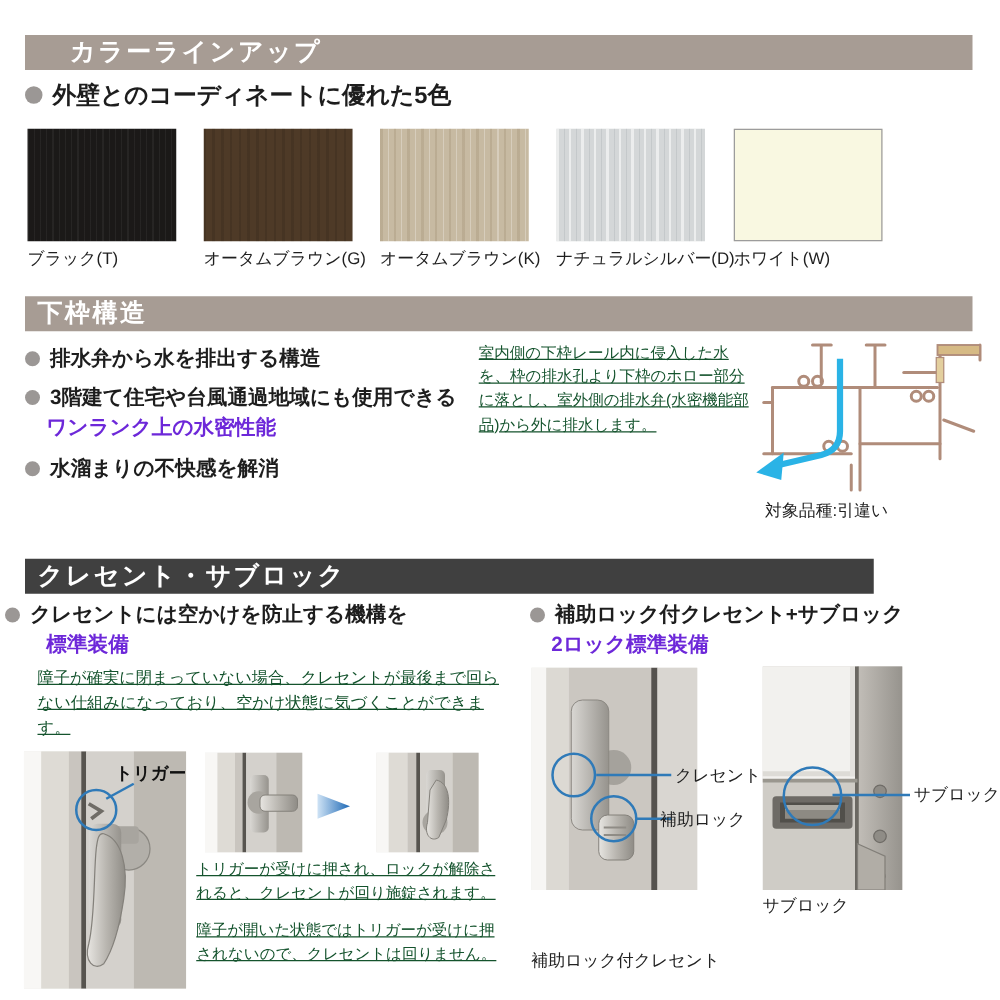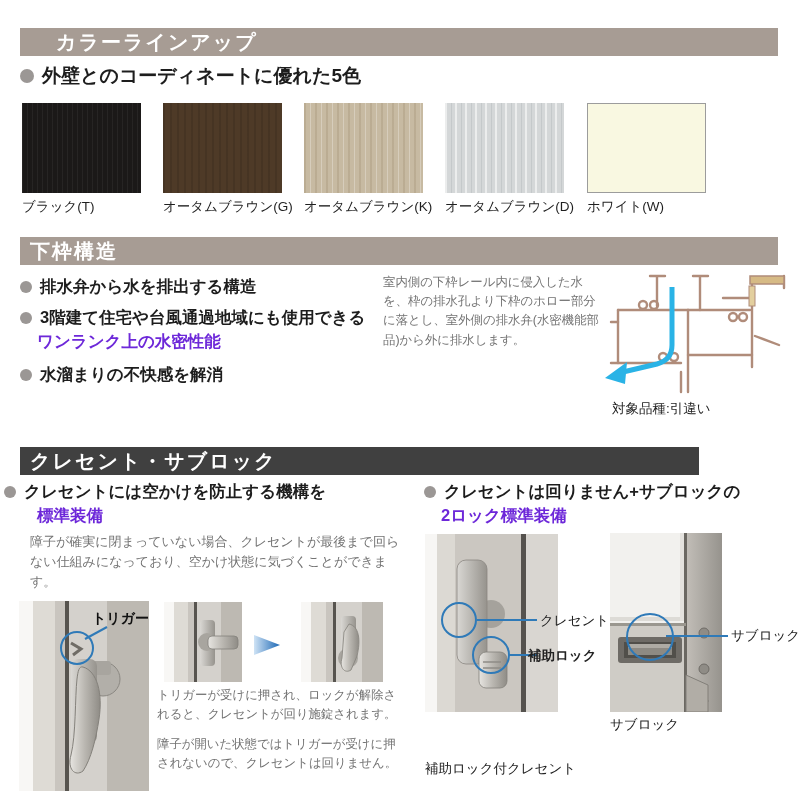--- a/index.html
+++ b/index.html
@@ -6,21 +6,21 @@
   #page{position:relative;width:800px;height:800px;background:#ffffff;overflow:hidden;
         font-family:"Liberation Sans","DejaVu Sans",sans-serif;color:#222;}
   .abs{position:absolute;}
   .hdr{background:#a79c94;color:#ffffff;font-weight:bold;font-size:20px;line-height:28px;
        height:28px;padding-left:10px;letter-spacing:2px;box-sizing:border-box;}
   .bullet{display:flex;align-items:center;gap:8px;font-weight:bold;color:#1d1d1d;font-size:16.5px;}
   .bullet.big{font-size:19px;}
   .dot{width:12px;height:12px;border-radius:50%;background:#9b9795;flex:none;}
   .big .dot{width:14px;height:14px;}
   .cont{font-weight:bold;color:#6d28d9;font-size:16.5px;}
-  .body-text{font-size:12.4px;color:#737373;line-height:1.55;}
+  .body-text{font-size:12.4px;color:#14532d;line-height:1.55;text-decoration:underline;}
   .swatch{width:119px;height:90px;box-sizing:border-box;}
   .sw-label{font-size:13.5px;color:#1f1f1f;}
   .tex-dark{background-image:repeating-linear-gradient(90deg,rgba(255,255,255,0.05) 0 1px,transparent 1px 5px);}
   .tex-brown{background-image:repeating-linear-gradient(90deg,rgba(0,0,0,0.10) 0 2px,transparent 2px 7px);}
   .tex-wood{background-image:repeating-linear-gradient(90deg,rgba(122,100,66,0.16) 0 2px,transparent 2px 6px,rgba(255,255,255,0.28) 6px 7px,transparent 7px 11px);}
   .tex-silver{background-image:repeating-linear-gradient(90deg,rgba(255,255,255,0.55) 0 2px,transparent 2px 6px,rgba(150,158,162,0.25) 6px 7px,transparent 7px 10px);}
   .tex-white{border:1px solid #9c9c9c;}
   .plabel{font-size:13.5px;color:#222;white-space:nowrap;}
   .pline{position:absolute;height:2px;background:#2f7ab8;}
   .trigger-label{font-size:14px;font-weight:bold;color:#111;white-space:nowrap;}
@@ -40,21 +40,21 @@
 
   <div class="abs swatch tex-dark" style="left: 22px; top: 103px; background-color: rgb(27, 25, 24);"></div>
   <div class="abs swatch tex-brown" style="left: 163px; top: 103px; background-color: rgb(78, 58, 39);"></div>
   <div class="abs swatch tex-wood" style="left: 304px; top: 103px; background-color: rgb(199, 186, 162);"></div>
   <div class="abs swatch tex-silver" style="left: 445px; top: 103px; background-color: rgb(212, 215, 216);"></div>
   <div class="abs swatch tex-white" style="left: 587px; top: 103px; background-color: rgb(249, 248, 225);"></div>
 
   <div class="abs sw-label" style="left:22px;top:198px;">ブラック(T)</div>
   <div class="abs sw-label" style="left:163px;top:198px;">オータムブラウン(G)</div>
   <div class="abs sw-label" style="left:304px;top:198px;">オータムブラウン(K)</div>
-  <div class="abs sw-label" style="left:445px;top:198px;">オータムブラウン(D)</div>
+  <div class="abs sw-label" style="left:445px;top:198px;">ナチュラルシルバー(D)</div>
   <div class="abs sw-label" style="left:587px;top:198px;">ホワイト(W)</div>
 
   <div class="abs hdr" style="left: 20px; top: 237px; width: 758px; background-color: rgb(167, 156, 148);">下枠構造</div>
 
   <div class="abs bullet" style="left:20px;top:276px;">
     <span class="dot"></span>
     <span>排水弁から水を排出する構造</span>
   </div>
   <div class="abs bullet" style="left:20px;top:307px;">
     <span class="dot"></span>
@@ -169,42 +169,42 @@
     <rect x="40" y="14" width="15" height="48" rx="4" fill="url(#pm2)"></rect>
     <circle cx="47" cy="56" r="10" fill="#a8a59f"></circle>
     <path d="M48,22 C58,24 60,38 56,54 L50,68 C44,72 38,66 41,56 L43,30 Z" fill="url(#pm1)" stroke="#84817b" stroke-width="0.8"></path>
   </svg>
 
   <div class="abs body-text" style="left:157px;top:686px;width:244px;">トリガーが受けに押され、ロックが解除されると、クレセントが回り施錠されます。</div>
   <div class="abs body-text" style="left:157px;top:735px;width:244px;">障子が開いた状態ではトリガーが受けに押されないので、クレセントは回りません。</div>
 
   <div class="abs bullet" style="left:424px;top:481px;">
     <span class="dot"></span>
-    <span>クレセントは回りません+サブロックの</span>
+    <span>補助ロック付クレセント+サブロック</span>
   </div>
   <div class="abs cont" style="left:441px;top:505px;">2ロック標準装備</div>
 
   <svg class="abs" style="left:425px;top:534px;" width="133" height="178" viewBox="0 0 133 178">
     <rect width="133" height="178" fill="#eceae7"></rect>
     <rect width="12" height="178" fill="#f7f6f4"></rect>
     <rect x="12" width="18" height="178" fill="#dcd9d3"></rect>
     <rect x="30" width="66" height="178" fill="#cbc7c1"></rect>
     <rect x="96" width="5" height="178" fill="#55524e"></rect>
     <rect x="101" width="32" height="178" fill="#d9d6d1"></rect>
     <circle cx="66" cy="80" r="14" fill="#a5a29c"></circle>
     <rect x="32" y="26" width="30" height="104" rx="9" fill="url(#pm2)" stroke="#8a8781" stroke-width="0.8"></rect>
     <rect x="54" y="118" width="28" height="36" rx="7" fill="url(#pm1)" stroke="#84817b" stroke-width="0.8"></rect>
     <path d="M58,128 h18 M58,134 h18" stroke="#8f8c86" stroke-width="1.5" fill="none"></path>
     <circle cx="34" cy="86" r="17" fill="none" stroke="#2f7ab8" stroke-width="2"></circle>
     <circle cx="66" cy="121" r="18" fill="none" stroke="#2f7ab8" stroke-width="2"></circle>
   </svg>
   <div class="pline" style="left:477px;top:619px;width:60px;"></div>
   <div class="abs plabel" style="left:540px;top:612px;">クレセント</div>
   <div class="pline" style="left:509px;top:654px;width:28px;"></div>
-  <div class="abs plabel" style="left:528px;top:647px;font-weight:bold;">補助ロック</div>
+  <div class="abs plabel" style="left:528px;top:647px;">補助ロック</div>
   <div class="abs capt" style="left:425px;top:716px;margin-top:44px;">補助ロック付クレセント</div>
 
   <svg class="abs" style="left:610px;top:533px;" width="112" height="179" viewBox="0 0 112 179">
     <defs>
       <linearGradient id="fr" x1="0" y1="0" x2="1" y2="0">
         <stop offset="0" stop-color="#c2beb8"></stop>
           <stop offset="1" stop-color="#96938d"></stop>
       </linearGradient>
     </defs>
     <rect width="112" height="179" fill="#cfccc6"></rect>

